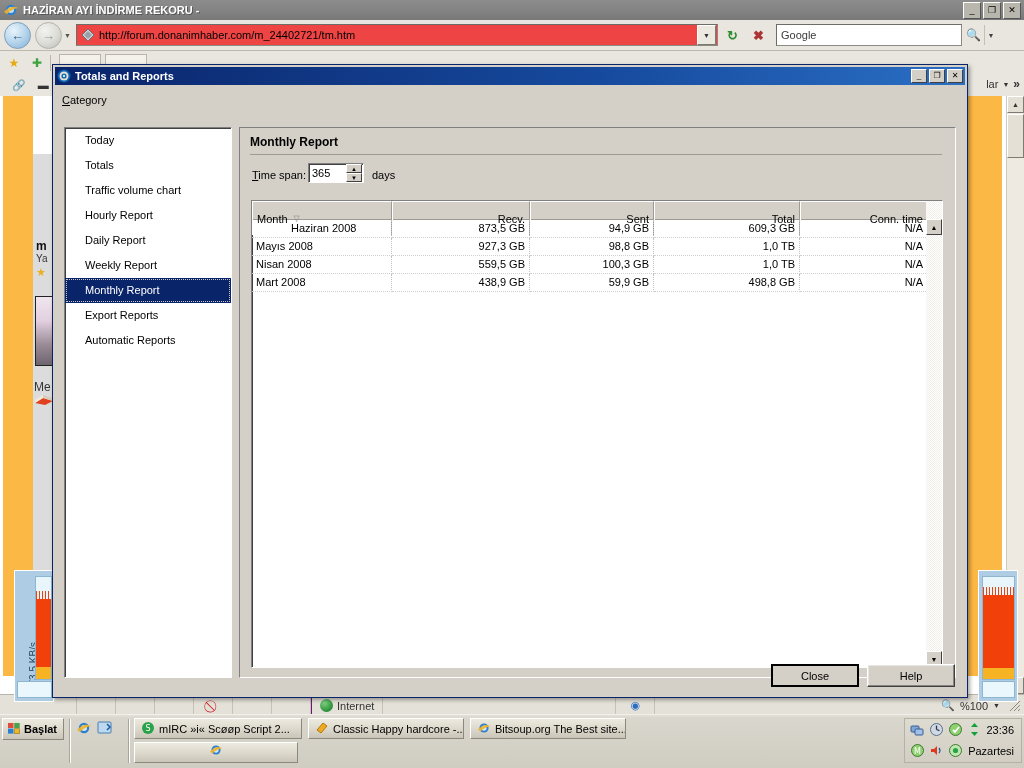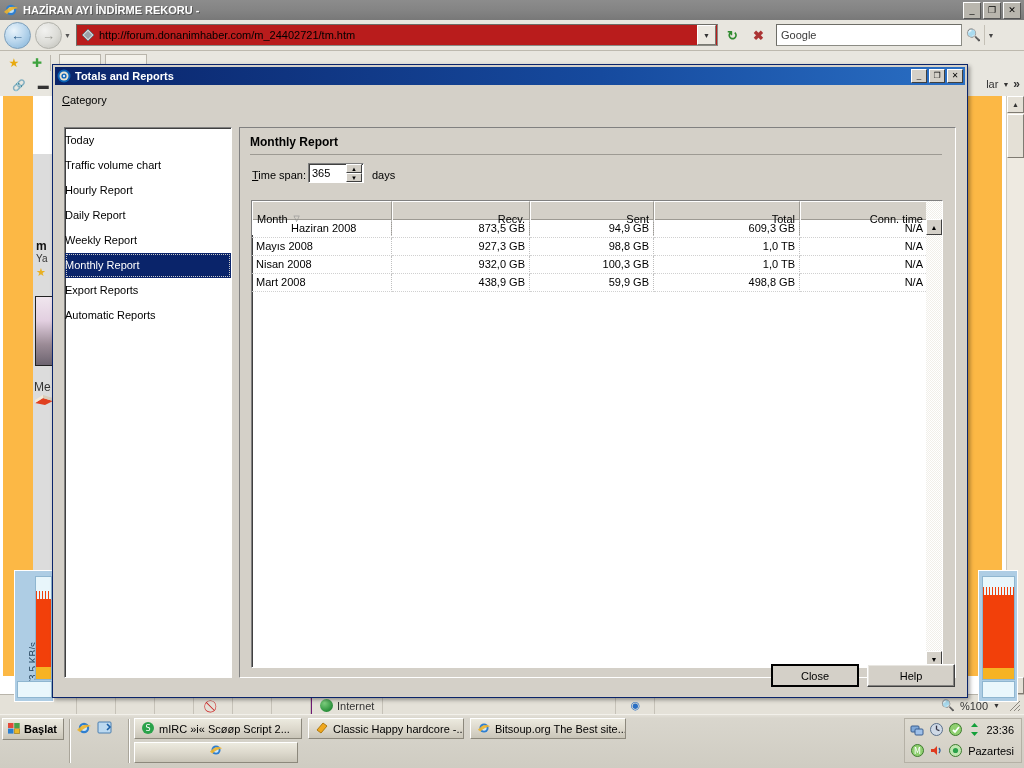--- a/index.html
+++ b/index.html
@@ -40,21 +40,21 @@
     width:25px;height:25px;border-radius:50%;margin-left:4px;flex:none;
     background:radial-gradient(circle at 35% 30%,#eaf4fb 0%,#bcd8ee 45%,#7fb0d6 100%);
     border:1px solid #7d9fbb;display:flex;align-items:center;justify-content:center;
     color:#2a5b86;font-size:13px;font-weight:bold;
   }
   .navbtn.dis{background:radial-gradient(circle at 35% 30%,#f2f2f0 0%,#dcdcd7 55%,#bcbcb5 100%);
     border-color:#b2b2ab;color:#9a9a94;}
   .nav-drop{width:11px;height:25px;display:flex;align-items:center;justify-content:center;
     color:#555;font-size:7px;flex:none;}
   .addr-wrap{
-    flex:none;width:640px;height:20px;margin-left:3px;background:#b91c1c;
+    flex:none;width:640px;height:20px;margin-left:3px;background:#ef4444;
     border:1px solid #8b8b84;border-top-color:#6d6d67;border-left-color:#6d6d67;
     display:flex;align-items:center;position:relative;
   }
   .addr-icon{width:16px;height:16px;margin:0 3px;flex:none;}
   .addr-text{flex:1;font-size:11px;color:#000;white-space:nowrap;overflow:hidden;}
   .addr-drop{
     width:17px;height:18px;flex:none;background:#ece9e1;border:1px solid #fff;
     border-right-color:#7a7a73;border-bottom-color:#7a7a73;margin-right:1px;
     display:flex;align-items:center;justify-content:center;font-size:7px;color:#333;
   }
@@ -150,21 +150,21 @@
     box-sizing:border-box;line-height:1;
   }
   .dlg-body{position:relative;height:614px;}
   .cat-label{position:absolute;left:9px;top:9px;font-size:11px;color:#000;}
   .cat-label u{text-decoration:underline;}
   .listbox{
     position:absolute;left:11px;top:42px;width:168px;height:551px;background:#fff;
     border:1px solid #808080;border-right-color:#fff;border-bottom-color:#fff;
     box-shadow:inset 1px 1px 0 #404040;box-sizing:border-box;overflow:hidden;
   }
-  .list-item{height:25px;line-height:25px;padding-left:0;font-size:11px;color:#000;box-sizing:border-box;}
+  .list-item{height:25px;line-height:25px;padding-left:20px;font-size:11px;color:#000;box-sizing:border-box;}
   .list-item.sel{background:#0a246a;color:#fff;outline:1px dotted #c8c8c8;outline-offset:-2px;}
   .rightpanel{
     position:absolute;left:186px;top:42px;width:717px;height:551px;background:#d4d0c8;
     border:1px solid #808080;border-right-color:#fff;border-bottom-color:#fff;
     box-sizing:border-box;
   }
   .rp-title{position:absolute;left:10px;top:7px;font-size:12px;font-weight:bold;color:#000;}
   .rp-rule{position:absolute;left:10px;top:26px;width:692px;height:1px;background:#9d9a93;}
   .ts-label{position:absolute;left:12px;top:41px;font-size:11px;color:#000;}
   .spin-wrap{
@@ -421,20 +421,21 @@
     </div>
 
     <div class="dlg-body">
 
       <div class="cat-label">
         <u>C</u><span>ategory</span>
       </div>
 
       <div class="listbox">
         <div class="list-item">Today</div>
+        <div class="list-item">Totals</div>
         <div class="list-item">Traffic volume chart</div>
         <div class="list-item">Hourly Report</div>
         <div class="list-item">Daily Report</div>
         <div class="list-item">Weekly Report</div>
         <div class="list-item sel">Monthly Report</div>
         <div class="list-item">Export Reports</div>
         <div class="list-item">Automatic Reports</div>
       </div>
 
       <div class="rightpanel">
@@ -474,21 +475,21 @@
           </div>
           <div class="grid-row">
             <div class="gr-cell" style="width:140px;">Mayıs 2008</div>
             <div class="gr-cell right" style="width:138px;">927,3 GB</div>
             <div class="gr-cell right" style="width:124px;">98,8 GB</div>
             <div class="gr-cell right" style="width:146px;">1,0 TB</div>
             <div class="gr-cell right" style="width:128px;">N/A</div>
           </div>
           <div class="grid-row">
             <div class="gr-cell" style="width:140px;">Nisan 2008</div>
-            <div class="gr-cell right" style="width:138px;">932,0 GB</div>
+            <div class="gr-cell right" style="width:138px;">559,5 GB</div>
             <div class="gr-cell right" style="width:124px;">100,3 GB</div>
             <div class="gr-cell right" style="width:146px;">1,0 TB</div>
             <div class="gr-cell right" style="width:128px;">N/A</div>
           </div>
           <div class="grid-row">
             <div class="gr-cell" style="width:140px;">Mart 2008</div>
             <div class="gr-cell right" style="width:138px;">438,9 GB</div>
             <div class="gr-cell right" style="width:124px;">59,9 GB</div>
             <div class="gr-cell right" style="width:146px;">498,8 GB</div>
             <div class="gr-cell right" style="width:128px;">N/A</div>

